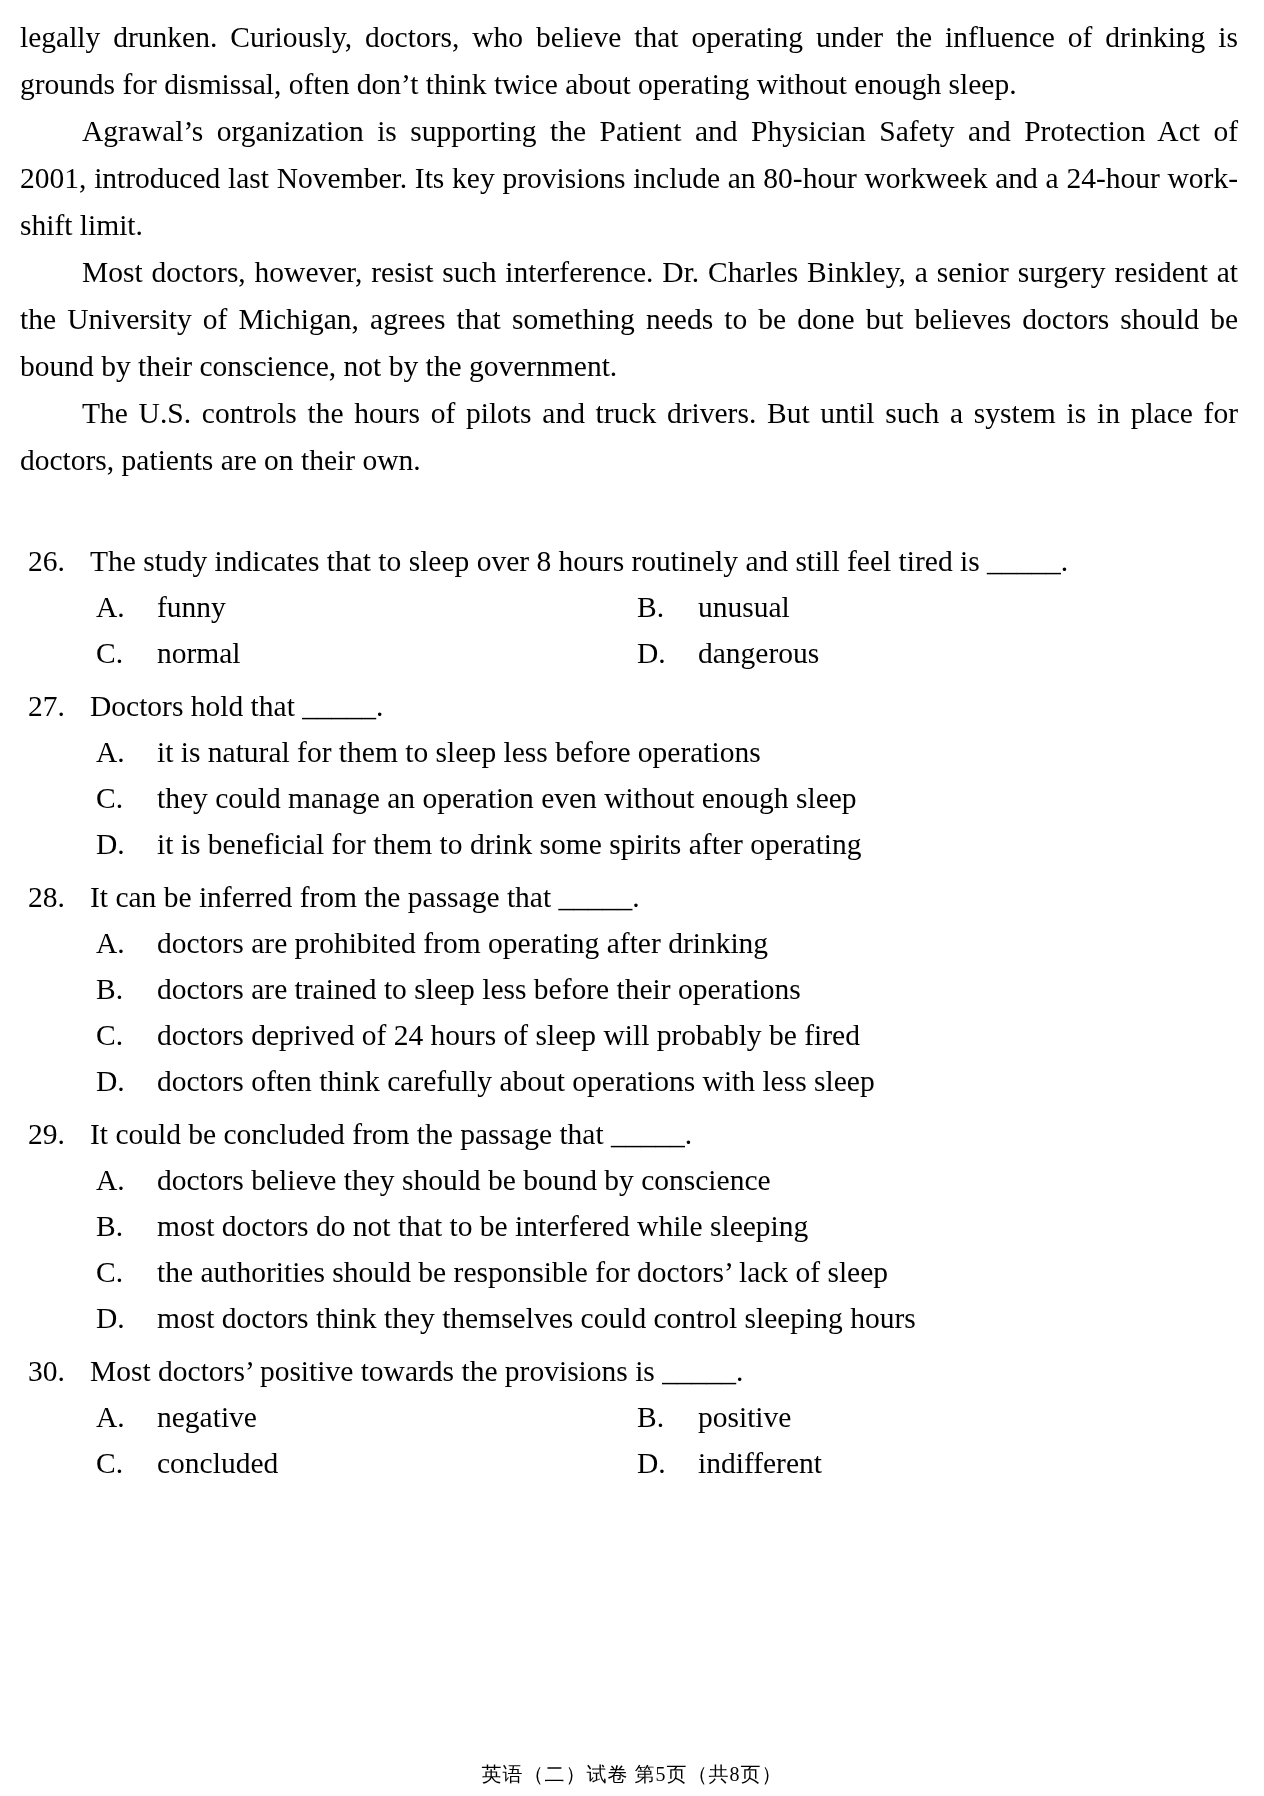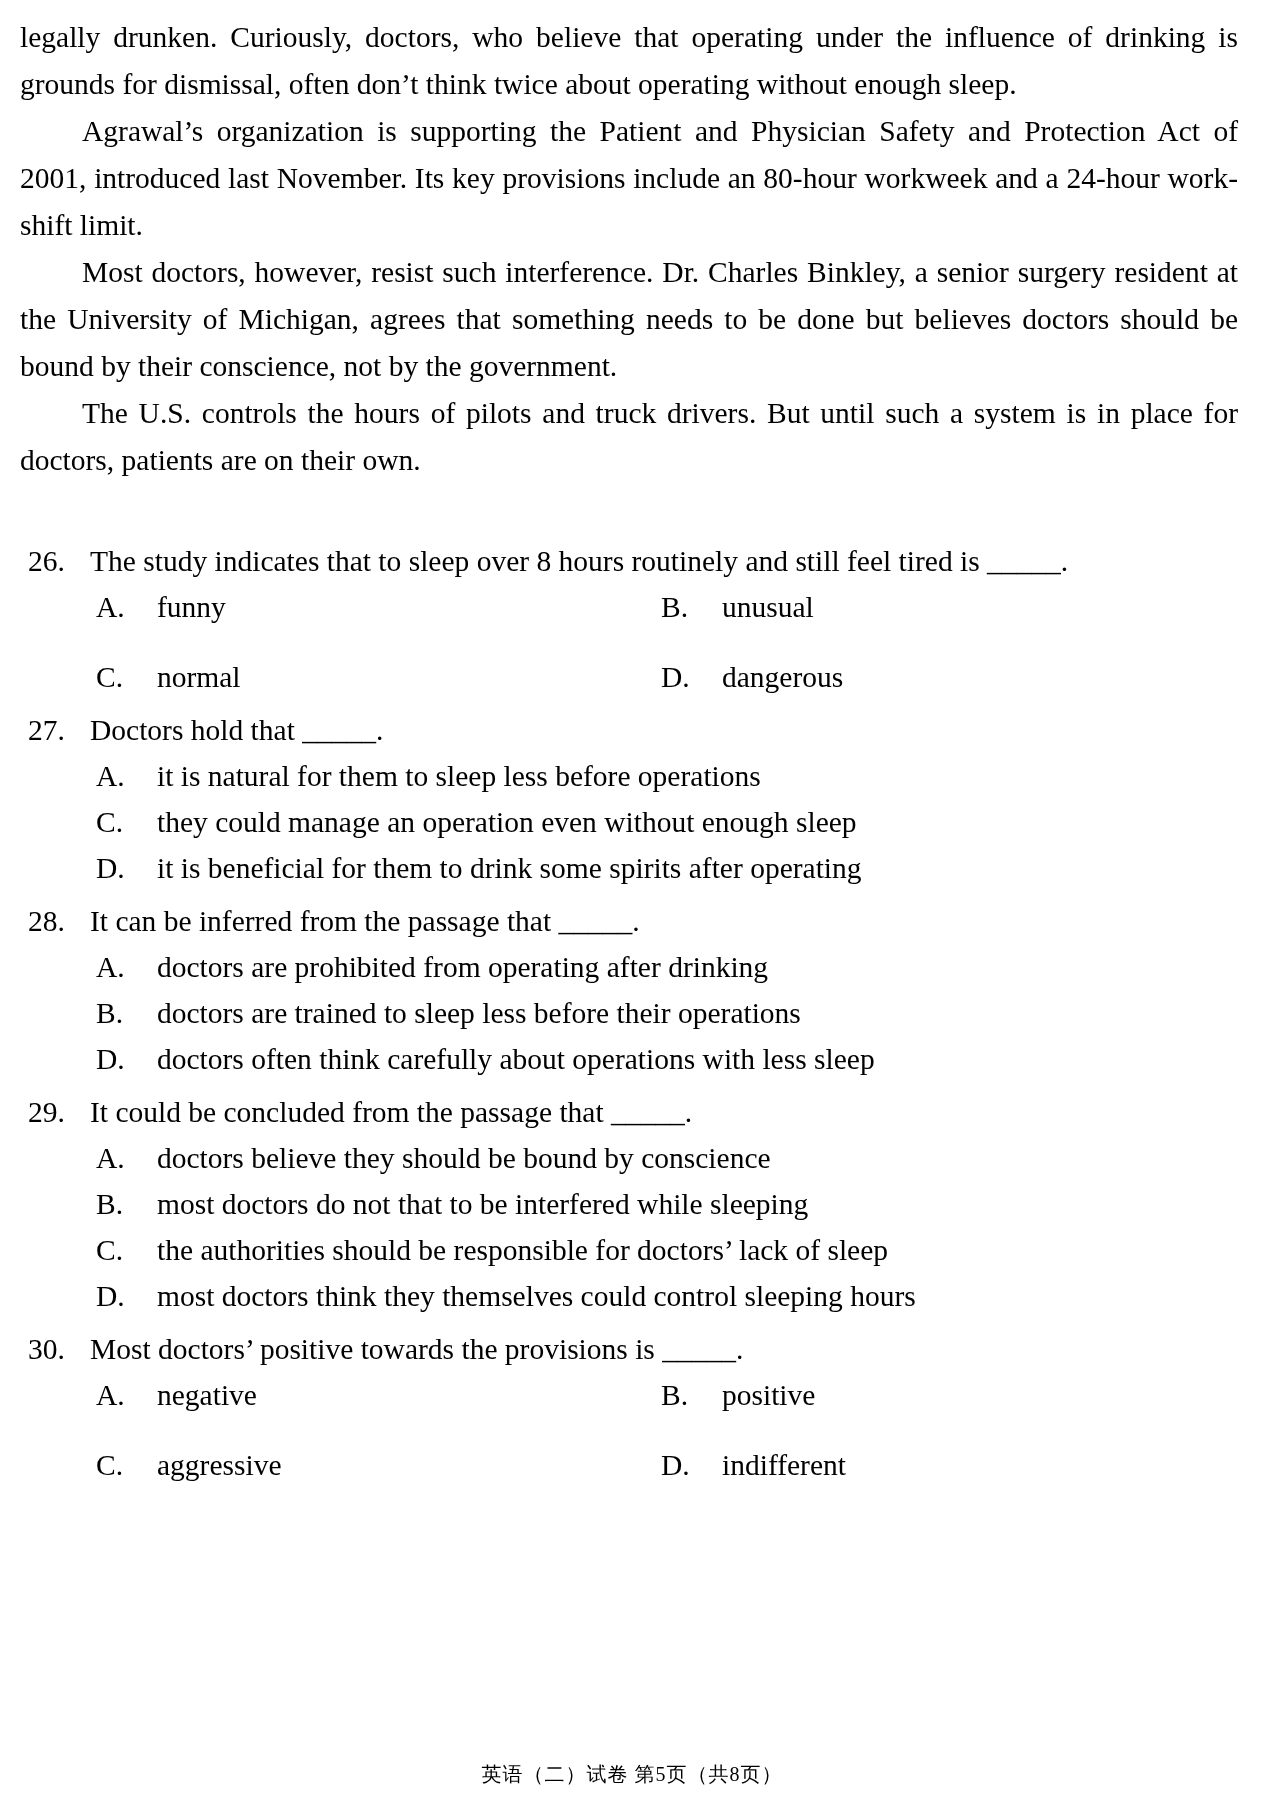--- a/index.html
+++ b/index.html
@@ -29,21 +29,20 @@
     font-family: Liberation Serif, serif;
   }
   .stem { padding-left: 8px; }
   .qnum { display: inline-block; width: 62px; }
   .options { margin-left: 76px; }
   .olabel { display: inline-block; width: 61px; }
   .opt-grid {
     display: grid;
     grid-template-columns: 541px 1fr;
     margin-left: 76px;
-    gap: 24px;
   }
   .footer {
     position: absolute;
     left: 0;
     right: 0;
     bottom: 8px;
     text-align: center;
     font-size: 20px;
     letter-spacing: 1px;
   }
@@ -85,20 +84,21 @@
       </div>
     </div>
 
     <div class="question">
       <div class="stem">
         <span class="qnum">28.</span><span>It can be inferred from the passage that _____.</span>
       </div>
       <div class="options">
         <div><span class="olabel">A.</span><span>doctors are prohibited from operating after drinking</span></div>
         <div><span class="olabel">B.</span><span>doctors are trained to sleep less before their operations</span></div>
+        <div><span class="olabel">C.</span><span>doctors deprived of 24 hours of sleep will probably be fired</span></div>
         <div><span class="olabel">D.</span><span>doctors often think carefully about operations with less sleep</span></div>
       </div>
     </div>
 
     <div class="question">
       <div class="stem">
         <span class="qnum">29.</span><span>It could be concluded from the passage that _____.</span>
       </div>
       <div class="options">
         <div><span class="olabel">A.</span><span>doctors believe they should be bound by conscience</span></div>
@@ -108,21 +108,21 @@
       </div>
     </div>
 
     <div class="question">
       <div class="stem">
         <span class="qnum">30.</span><span>Most doctors’ positive towards the provisions is _____.</span>
       </div>
       <div class="opt-grid">
         <div><span class="olabel">A.</span><span>negative</span></div>
         <div><span class="olabel">B.</span><span>positive</span></div>
-        <div><span class="olabel">C.</span><span>aggressive</span></div>
+        <div><span class="olabel">C.</span><span>concluded</span></div>
         <div><span class="olabel">D.</span><span>indifferent</span></div>
       </div>
     </div>
 
   </div>
 
   <div class="footer">英语（二）试卷 第5页（共8页）</div>
 
 </div>
 

